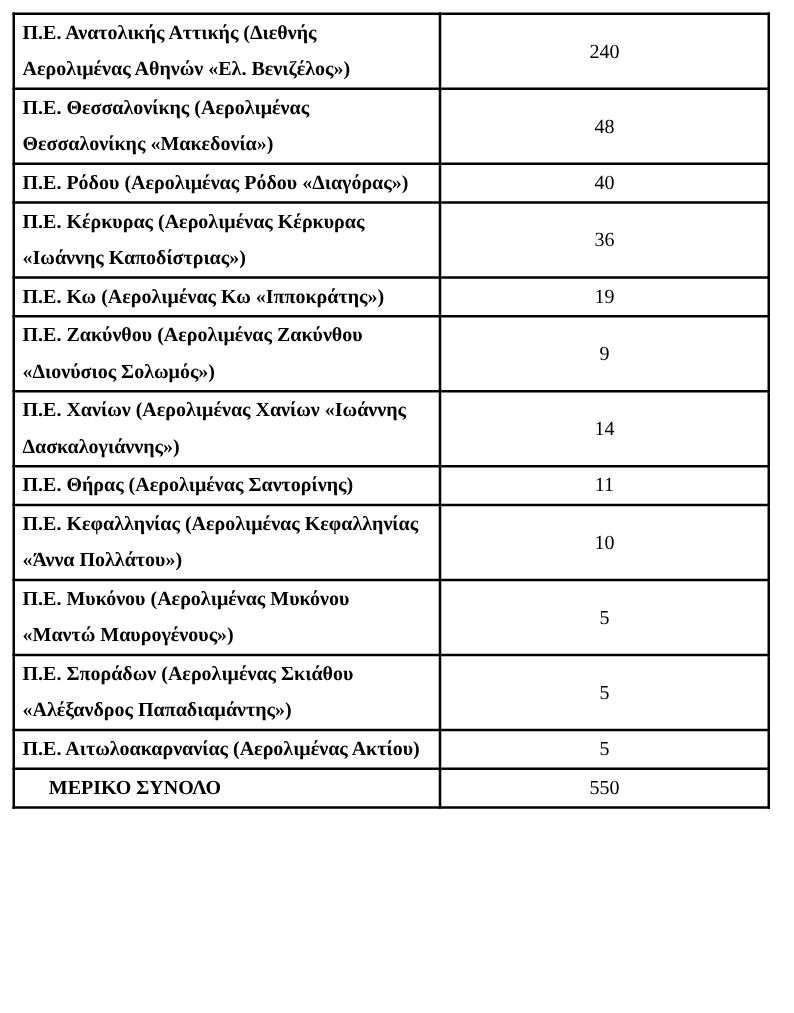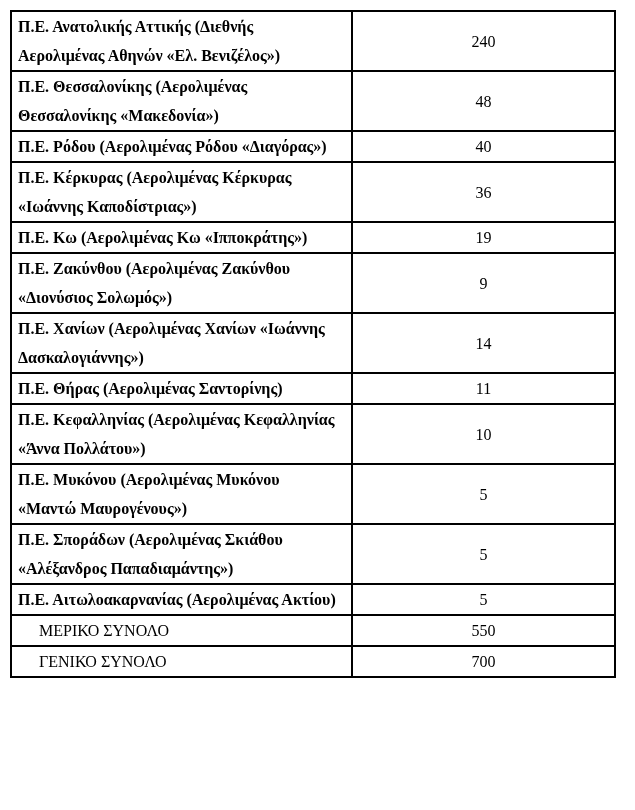--- a/index.html
+++ b/index.html
@@ -34,21 +34,21 @@
     width: 323px;
     padding: 0 10px 0 6px;
     text-align: left;
     font-weight: bold;
   }
   td.value-cell {
     padding: 0 20px;
     text-align: center;
   }
   tr.total-row td.region-cell {
-    font-weight: normal;
+    font-weight: bold;
     padding-left: 27px;
   }
 </style>
 </head>
 <body style="background: rgb(255, 255, 255); color: rgb(0, 0, 0);">
 
 <table class="doc-table">
   <tbody>
       <tr>
     <td class="region-cell">Π.Ε. Ανατολικής Αττικής (Διεθνής Αερολιμένας Αθηνών «Ελ. Βενιζέλος»)</td>
@@ -95,18 +95,14 @@
     <td class="value-cell">5</td>
   </tr>
       <tr>
     <td class="region-cell">Π.Ε. Αιτωλοακαρνανίας (Αερολιμένας Ακτίου)</td>
     <td class="value-cell">5</td>
   </tr>
       <tr class="total-row">
     <td class="region-cell">ΜΕΡΙΚΟ ΣΥΝΟΛΟ</td>
     <td class="value-cell">550</td>
   </tr>
-      <tr class="total-row">
-    <td class="region-cell">ΓΕΝΙΚΟ ΣΥΝΟΛΟ</td>
-    <td class="value-cell">700</td>
-  </tr>
     </tbody>
 </table>
 
 </body></html>

